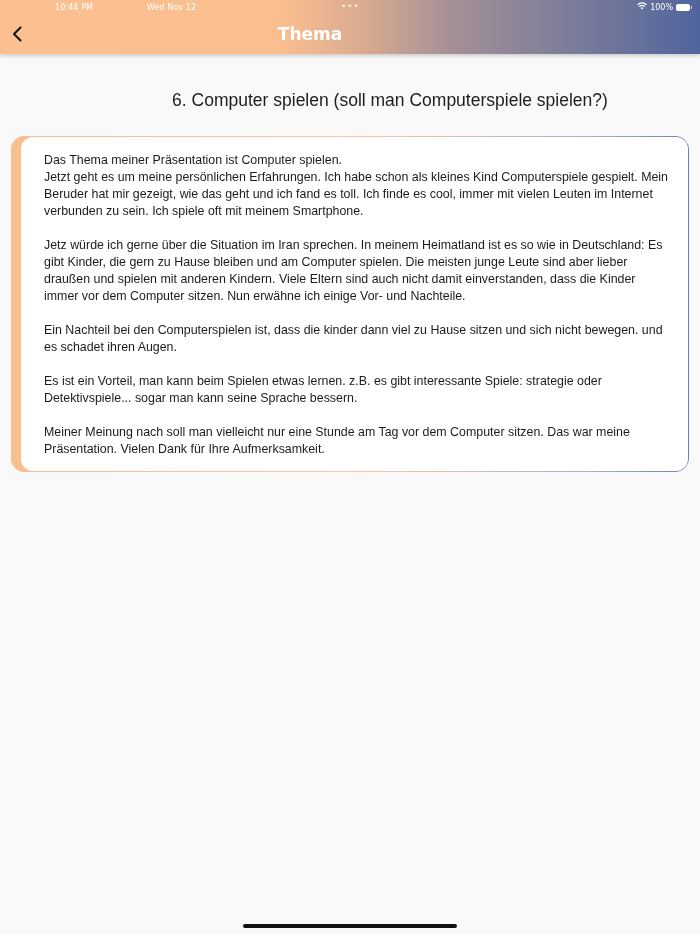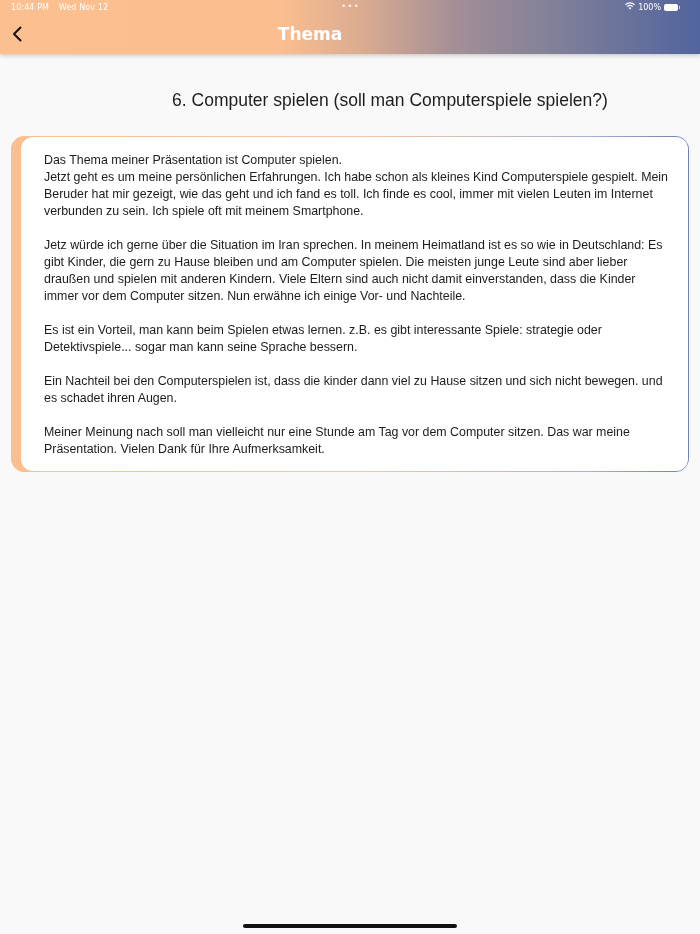--- a/index.html
+++ b/index.html
@@ -11,27 +11,27 @@
   }
   .header {
     position: absolute; top: 0; left: 0; width: 700px; height: 54px;
     background: linear-gradient(90deg, #fcbf8f 0%, #fbbe8f 40%, #d9ab91 52%, #a38f97 65%, #7f7f99 80%, #51649d 100%);
     box-shadow: 0 2px 4px rgba(0,0,0,0.18);
   }
   .status-left {
     position: absolute; top: 3px; left: 11px;
     font-size: 8px; color: #ffffff; letter-spacing: 0.1px;
   }
-  .status-left span { margin-right: 7px; }
+  .status-left span { margin-right: 7px; margin-left: 44px; }
   .status-dots {
     position: absolute; top: 1px; left: 341px;
     font-size: 9px; color: rgba(255,255,255,0.8); letter-spacing: 1px;
   }
   .status-right {
-    position: absolute; top: 2px; right: 22px;
+    position: absolute; top: 2px; right: 10px;
     display: flex; align-items: center; gap: 3px;
     font-size: 8px; color: #ffffff;
   }
   .battery {
     width: 14px; height: 7px; background: #fff; border-radius: 2px; position: relative;
   }
   .battery::after {
     content: ""; position: absolute; right: -2px; top: 2px; width: 1px; height: 3px; background: rgba(255,255,255,0.7);
   }
   .back-btn {
@@ -106,20 +106,20 @@
 
 <div class="card-wrap">
   <div class="card-accent"></div>
   <div class="card">
     <div class="card-body">
       <p>
         <span>Das Thema meiner Präsentation ist Computer spielen.</span><br>
         <span>Jetzt geht es um meine persönlichen Erfahrungen. Ich habe schon als kleines Kind Computerspiele gespielt. Mein Beruder hat mir gezeigt, wie das geht und ich fand es toll. Ich finde es cool, immer mit vielen Leuten im Internet verbunden zu sein. Ich spiele oft mit meinem Smartphone.</span>
       </p>
       <p>Jetz würde ich gerne über die Situation im Iran sprechen. In meinem Heimatland ist es so wie in Deutschland: Es gibt Kinder, die gern zu Hause bleiben und am Computer spielen. Die meisten junge Leute sind aber lieber draußen und spielen mit anderen Kindern. Viele Eltern sind auch nicht damit einverstanden, dass die Kinder immer vor dem Computer sitzen. Nun erwähne ich einige Vor- und Nachteile.</p>
+      <p>Ein Nachteil bei den Computerspielen ist, dass die kinder dann viel zu Hause sitzen und sich nicht bewegen. und es schadet ihren Augen.</p>
       <p>Es ist ein Vorteil, man kann beim Spielen etwas lernen. z.B. es gibt interessante Spiele: strategie oder Detektivspiele... sogar man kann seine Sprache bessern.</p>
-      <p>Ein Nachteil bei den Computerspielen ist, dass die kinder dann viel zu Hause sitzen und sich nicht bewegen. und es schadet ihren Augen.</p>
       <p>Meiner Meinung nach soll man vielleicht nur eine Stunde am Tag vor dem Computer sitzen. Das war meine Präsentation. Vielen Dank für Ihre Aufmerksamkeit.</p>
     </div>
   </div>
 </div>
 
 <div class="home-indicator"></div>
 
 </body></html>

